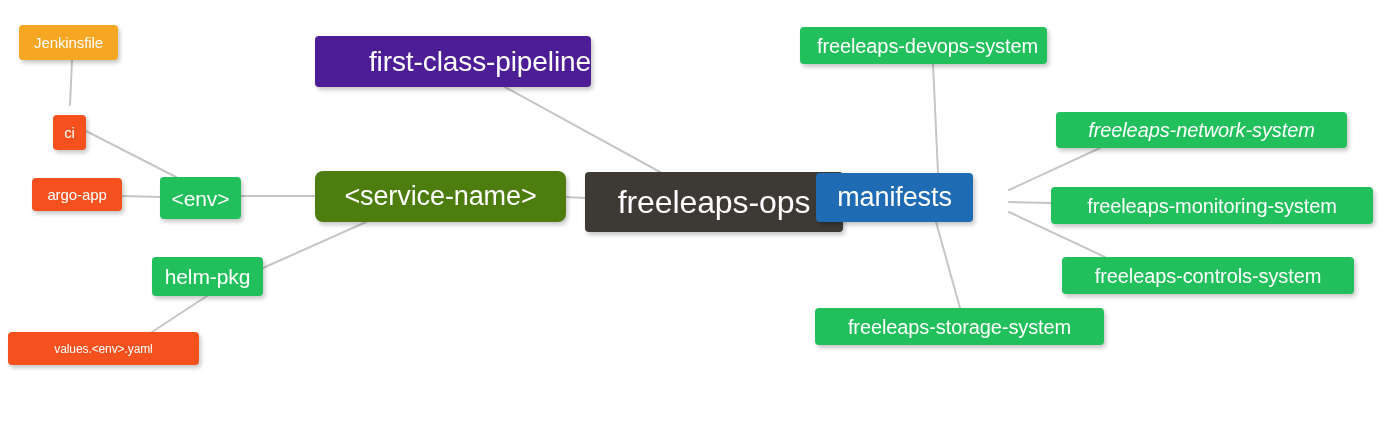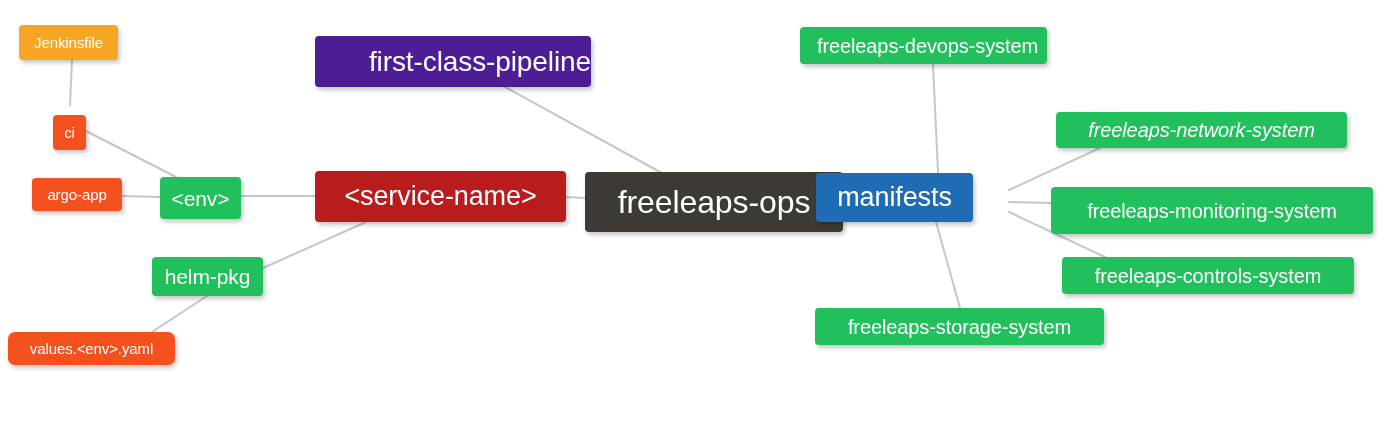--- a/index.html
+++ b/index.html
@@ -76,42 +76,42 @@
       </div>
       <div class="node" style="left: 32px; top: 178px; width: 90px; height: 33px; background: rgb(244, 81, 30); font-size: 15px;">
         <span class="node-label">argo-app</span>
       </div>
       <div class="node" style="left: 160px; top: 177px; width: 81px; height: 42px; background: rgb(34, 192, 92); font-size: 21px;">
         <span class="node-label">&lt;env&gt;</span>
       </div>
       <div class="node" style="left: 152px; top: 257px; width: 111px; height: 39px; background: rgb(34, 192, 92); font-size: 21px;">
         <span class="node-label">helm-pkg</span>
       </div>
-      <div class="node" style="left: 8px; top: 332px; width: 167px; height: 33px; background: rgb(244, 81, 30); font-size: 15px; border-radius: 7px;">
+      <div class="node" style="left: 8px; top: 332px; width: 191px; height: 33px; background: rgb(244, 81, 30); font-size: 12px;">
         <span class="node-label">values.&lt;env&gt;.yaml</span>
       </div>
       <div class="node" style="left: 315px; top: 36px; width: 276px; height: 51px; background: #4c1d95; font-size: 28px; justify-content: flex-end;">
         <span class="node-label">first-class-pipeline</span>
       </div>
-      <div class="node" style="left: 315px; top: 171px; width: 251px; height: 51px; background: #b91c1c; font-size: 27px;">
+      <div class="node" style="left: 315px; top: 171px; width: 251px; height: 51px; background: #4d7c0f; font-size: 27px; border-radius: 8px;">
         <span class="node-label">&lt;service-name&gt;</span>
       </div>
       <div class="node" style="left: 585px; top: 172px; width: 258px; height: 60px; background: rgb(61, 57, 53); font-size: 32px;">
         <span class="node-label">freeleaps-ops</span>
       </div>
       <div class="node" style="left: 816px; top: 173px; width: 157px; height: 49px; background: rgb(31, 108, 180); font-size: 27px;">
         <span class="node-label">manifests</span>
       </div>
       <div class="node" style="left: 800px; top: 27px; width: 247px; height: 37px; background: rgb(34, 192, 92); font-size: 20px; padding-left: 8px;">
         <span class="node-label">freeleaps-devops-system</span>
       </div>
       <div class="node" style="left: 1056px; top: 112px; width: 291px; height: 36px; background: rgb(34, 192, 92); font-size: 20px; font-style: italic;">
         <span class="node-label">freeleaps-network-system</span>
       </div>
-      <div class="node" style="left: 1051px; top: 187px; width: 322px; height: 47px; background: rgb(34, 192, 92); font-size: 20px;">
+      <div class="node" style="left: 1051px; top: 187px; width: 322px; height: 37px; background: rgb(34, 192, 92); font-size: 20px;">
         <span class="node-label">freeleaps-monitoring-system</span>
       </div>
       <div class="node" style="left: 1062px; top: 257px; width: 292px; height: 37px; background: rgb(34, 192, 92); font-size: 20px;">
         <span class="node-label">freeleaps-controls-system</span>
       </div>
       <div class="node" style="left: 815px; top: 308px; width: 289px; height: 37px; background: rgb(34, 192, 92); font-size: 20px;">
         <span class="node-label">freeleaps-storage-system</span>
       </div>
     </div>
 </div>

